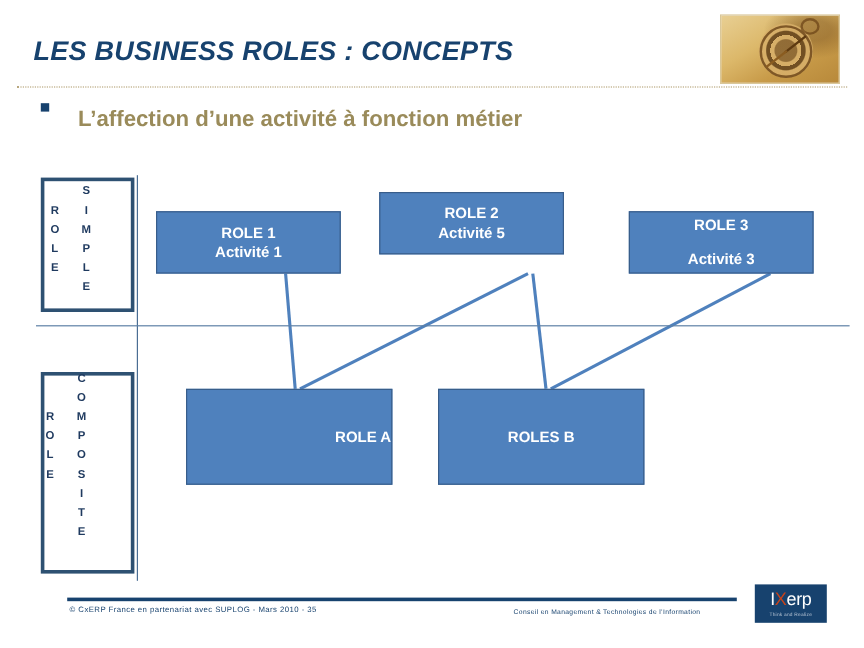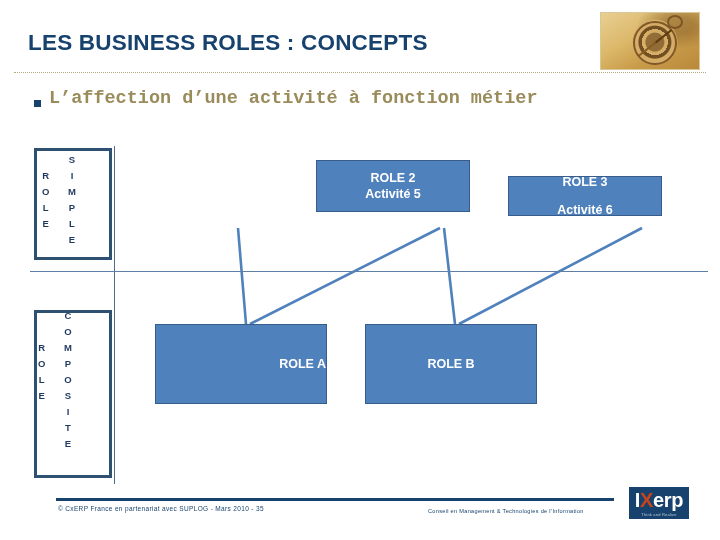--- a/index.html
+++ b/index.html
@@ -22,20 +22,21 @@
   }
   #slide-title {
     position: absolute;
     left: 28px;
     top: 30px;
     font-size: 22.5px;
     font-weight: bold;
     color: #17426E;
     letter-spacing: 0.2px;
     white-space: nowrap;
+    font-style: italic;
   }
   #header-image {
     position: absolute;
     left: 600px;
     top: 12px;
     width: 100px;
     height: 58px;
     border: 1px solid #d9c79a;
     background:
       radial-gradient(circle at 55% 52%, rgba(90,55,15,0.55) 0 9px, rgba(150,105,40,0.0) 10px 13px, rgba(80,48,12,0.75) 13px 16px, rgba(0,0,0,0) 17px),
@@ -74,23 +75,22 @@
     width: 692px;
     border-top: 1.5px dotted #b8a77e;
   }
 
   
   #subtitle-row {
     position: absolute;
     left: 34px;
     top: 88px;
     display: flex;
-    align-items: flex-end;
-    gap: 8px;
-    font-family: Liberation Mono, monospace;
+    align-items: flex-start;
+    gap: 24px;
   }
   #subtitle-bullet {
     width: 7px; height: 7px;
     background: #17426E;
     display: inline-block;
     position: relative;
     top: -2px;
     flex: none;
   }
   #subtitle-text {
@@ -166,21 +166,21 @@
     justify-content: center;
     text-align: center;
     font-weight: bold;
     line-height: 1.32;
   }
   .role-box .role-title { font-size: 12.5px; }
   .role-box .role-sub   { font-size: 12.5px; }
 
   #role-box-1 { left: 130px; top: 36px;  width: 154px; height: 52px; }
   #role-box-2 { left: 316px; top: 20px;  width: 154px; height: 52px; }
-  #role-box-3 { left: 508px; top: 36px;  width: 154px; height: 40px; gap: 11px; }
+  #role-box-3 { left: 524px; top: 36px;  width: 154px; height: 52px; gap: 11px; }
   #role-box-a { left: 155px; top: 184px; width: 172px; height: 80px; align-items: flex-end; }
   #role-box-b { left: 365px; top: 184px; width: 172px; height: 80px; }
 
   
   #footer-rule {
     position: absolute;
     left: 56px; top: 498px;
     width: 558px; height: 2.5px;
     background: #17426E;
   }
@@ -205,22 +205,22 @@
     left: 629px; top: 487px;
     width: 60px; height: 32px;
     background: #17426E;
     display: flex;
     flex-direction: column;
     align-items: center;
     justify-content: center;
     overflow: hidden;
   }
   #footer-logo .logo-word {
-    font-size: 20px;
-    font-weight: bold;
+    font-size: 15px;
+    font-weight: normal;
     color: #ffffff;
     line-height: 1;
     letter-spacing: -0.3px;
   }
   #footer-logo .logo-word .x { color: #C7431A; }
   #footer-logo .logo-tag {
     font-size: 4px;
     color: #b9c6d6;
     margin-top: 2px;
     letter-spacing: 0.2px;
@@ -288,34 +288,38 @@
       <span>O</span>
       <span>M</span>
       <span>P</span>
       <span>O</span>
       <span>S</span>
       <span>I</span>
       <span>T</span>
       <span>E</span>
     </div>
 
+  <div id="role-box-1" class="role-box">
+    <div class="role-title">ROLE 1</div>
+    <div class="role-sub">Activité 1</div>
+  </div>
   <div id="role-box-2" class="role-box">
     <div class="role-title">ROLE 2</div>
     <div class="role-sub">Activité 5</div>
   </div>
   <div id="role-box-3" class="role-box">
     <div class="role-title">ROLE 3</div>
-    <div class="role-sub">Activité 6</div>
+    <div class="role-sub">Activité 3</div>
   </div>
 
   <div id="role-box-a" class="role-box">
     <div class="role-title">ROLE A</div>
   </div>
   <div id="role-box-b" class="role-box">
-    <div class="role-title">ROLE B</div>
+    <div class="role-title">ROLES B</div>
   </div>
 </div>
 
 <div id="footer-rule"></div>
 <div id="footer-left">© CxERP France en partenariat avec SUPLOG - Mars 2010 - 35</div>
 <div id="footer-right">Conseil en Management &amp; Technologies de l’Information</div>
 <div id="footer-logo">
   <div class="logo-word"><span>I</span><span class="x">X</span><span>erp</span></div>
   <div class="logo-tag">Think and Realize</div>
 </div>

